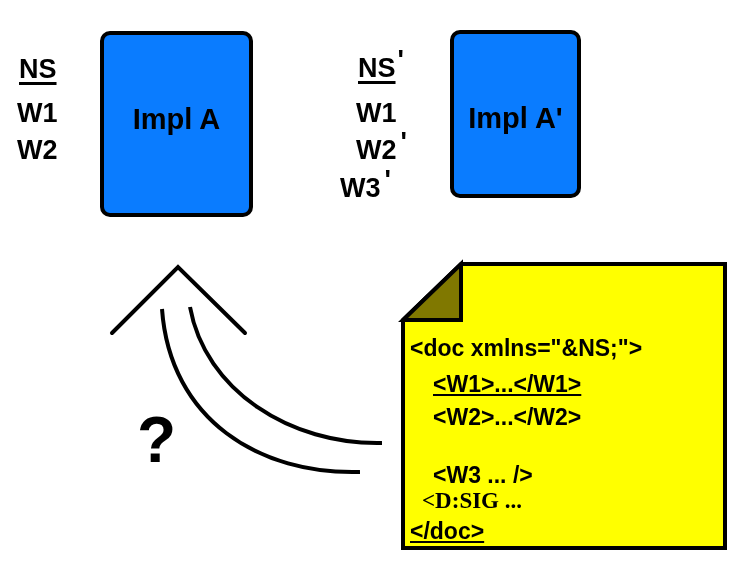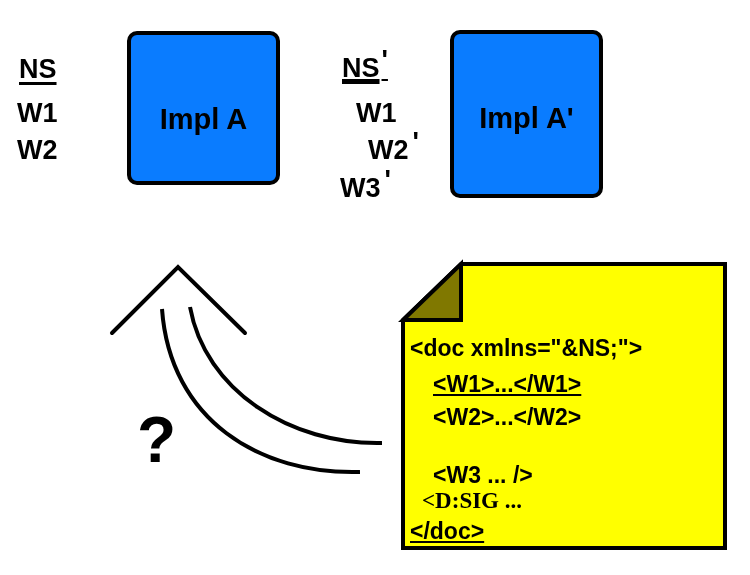--- a/index.html
+++ b/index.html
@@ -13,38 +13,38 @@
   svg{position:absolute;left:0;top:0;}
   .docline{position:absolute;font-size:23px;line-height:1;white-space:pre;}
 </style>
 </head>
 <body>
 
 <div class="abs lbl ul" style="left:19px;top:56px;">NS</div>
 <div class="abs lbl" style="left:17px;top:100px;">W1</div>
 <div class="abs lbl" style="left:17px;top:137px;">W2</div>
 
-<div class="box" style="left:127px;top:31px;width:153px;height:154px;">
+<div class="box" style="left:100px;top:31px;width:153px;height:186px;">
   <div class="boxtext" style="top:68px;">Impl A</div>
 </div>
 
-<div class="abs lbl" style="left:342px;top:55px;text-decoration:underline;">
+<div class="abs lbl" style="left:358px;top:55px;">
   <span class="ul">NS</span><span class="prime" style="margin-left:2px;">'</span>
 </div>
 <div class="abs lbl" style="left:356px;top:100px;">
   <span>W1</span><span class="prime"></span>
 </div>
-<div class="abs lbl" style="left:368px;top:137px;">
+<div class="abs lbl" style="left:356px;top:137px;">
   <span>W2</span><span class="prime">'</span>
 </div>
 <div class="abs lbl" style="left:340px;top:175px;">
   <span>W3</span><span class="prime">'</span>
 </div>
 
-<div class="box" style="left:450px;top:30px;width:153px;height:168px;">
+<div class="box" style="left:450px;top:30px;width:131px;height:168px;">
   <div class="boxtext" style="top:68px;">Impl A'</div>
 </div>
 
 <svg width="750" height="575">
   <polyline points="112,333 178,267 245,333" fill="none" stroke="#000" stroke-width="4" stroke-linecap="round" stroke-linejoin="miter"></polyline>
   <path d="M162,309 C170,420 260,475 360,472" fill="none" stroke="#000" stroke-width="4"></path>
   <path d="M190,307 C205,390 290,445 382,443" fill="none" stroke="#000" stroke-width="4"></path>
 
   <polygon points="403,320 461,264 725,264 725,548 403,548" fill="#ffff00" stroke="#000" stroke-width="4" stroke-linejoin="miter"></polygon>
   <polygon points="403,320 461,264 461,320" fill="#807800" stroke="#000" stroke-width="4" stroke-linejoin="miter"></polygon>

